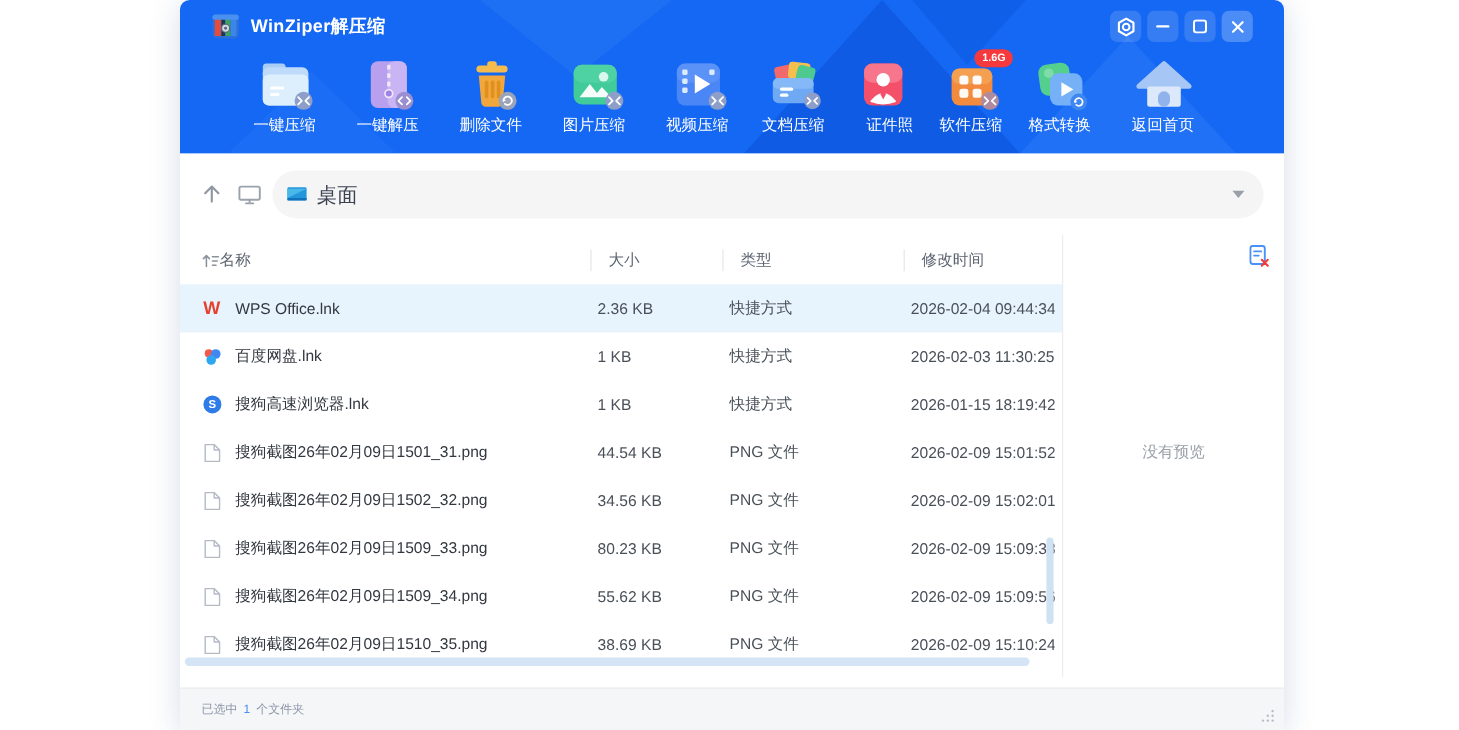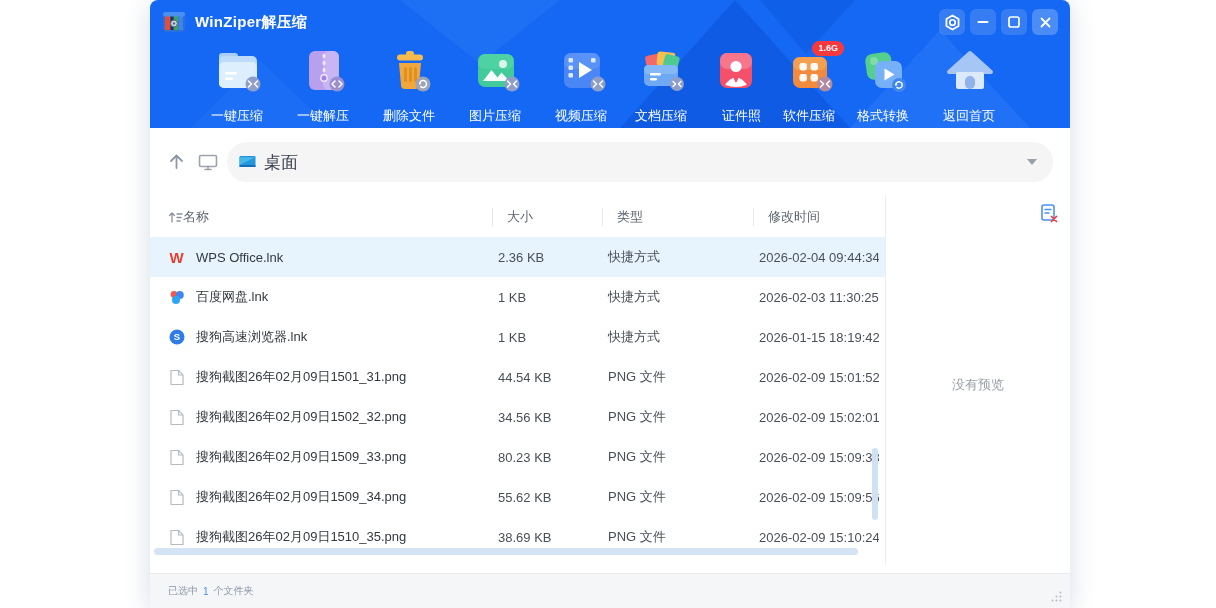--- a/index.html
+++ b/index.html
@@ -5,35 +5,35 @@
   * { margin:0; padding:0; box-sizing:border-box; }
   html,body { width:1216px; height:608px; background:#ffffff; overflow:hidden;
               font-family:"Liberation Sans","DejaVu Sans",sans-serif; }
   .window { position:absolute; left:150px; top:0; width:920px; height:608px;
             background:#fff; border-radius:8px 8px 0 0;
             box-shadow:0 4px 26px rgba(30,60,120,.18); overflow:hidden; }
 
   
   .header { position:relative; height:128px; background:#1568f3; overflow:hidden; }
   .header svg.deco { position:absolute; inset:0; }
-  .titlebar { position:relative; height:44px; display:flex; align-items:center; padding:0 12px; z-index:2; }
+  .titlebar { position:relative; height:44px; display:flex; align-items:center; padding:0 26px; z-index:2; }
   .app-icon { width:24px; height:24px; margin-right:9px; flex:0 0 auto; }
   .title { color:#fff; font-size:15px; font-weight:700; letter-spacing:.3px; }
   .controls { margin-left:auto; display:flex; gap:5px; }
   .ctrl { width:26px; height:26px; border-radius:6px; background:rgba(255,255,255,.14);
           display:flex; align-items:center; justify-content:center; cursor:pointer; }
   .ctrl.close { background:rgba(255,255,255,.24); }
 
   
   .toolbar { position:absolute; top:47px; left:27px; display:flex; z-index:2; }
   .tool { width:86px; display:flex; flex-direction:column; align-items:flex-end; cursor:pointer; }
   .tool.narrow { width:74px; }
   .tool.gap { margin-left:6px;font-family:Liberation Mono, monospace; }
   .tool-icon { position:relative; width:50px; height:48px; }
-  .tool-label { margin-top:12px; color:#fff; font-size:13px; white-space:nowrap; }
+  .tool-label { margin-top:0; color:#fff; font-size:13px; white-space:nowrap; }
   .gbadge { position:absolute; top:-6px; right:-9px; background:#f5393d; color:#fff;
             font-size:9px; font-weight:700; padding:2px 6px; border-radius:8px; line-height:11px; }
 
   
   .navbar { position:absolute; top:128px; left:0; width:920px; height:68px; background:#fff; }
   .nav-btn { position:absolute; top:24px; cursor:pointer; }
   .nav-up { left:17px; } .nav-desktop { left:48px; top:26px; }
   .crumb { position:absolute; left:77px; top:14px; width:826px; height:40px; border-radius:20px;
            background:#f5f5f6; display:flex; align-items:center; padding:0 16px 0 12px; cursor:pointer; }
   .crumb-label { font-size:17px; color:#3c4350; margin-left:8px; }
@@ -59,21 +59,21 @@
 
   .vscroll { position:absolute; left:722px; top:448px; width:6px; height:72px;
              background:#cfe2f4; border-radius:3px; cursor:pointer; }
   .hscroll { position:absolute; left:4px; top:548px; width:704px; height:7px;
              background:#d4e4f4; border-radius:4px; cursor:pointer; }
   .vsep { position:absolute; left:735px; top:196px; width:1px; height:368px; background:#ececee; }
 
   
   .preview { position:absolute; left:736px; top:196px; width:184px; height:368px; }
   .preview-close { position:absolute; top:8px; right:12px; cursor:pointer; }
-  .preview-empty { position:absolute; top:180px; width:100%; text-align:center;
+  .preview-empty { position:absolute; top:172px; width:100%; text-align:center;
                    font-size:13px; color:#9aa0a8; }
 
   
   .statusbar { position:absolute; left:0; top:573px; width:920px; height:35px;
                background:#f5f6f8; border-top:1px solid #eaebee; display:flex;
                align-items:center; padding-left:18px; font-size:10px; color:#8b95a8; }
   .statusbar .cnt { color:#4a8df5; margin:0 5px; }
   .grip { position:absolute; right:8px; bottom:6px; }
 </style>
 </head>

